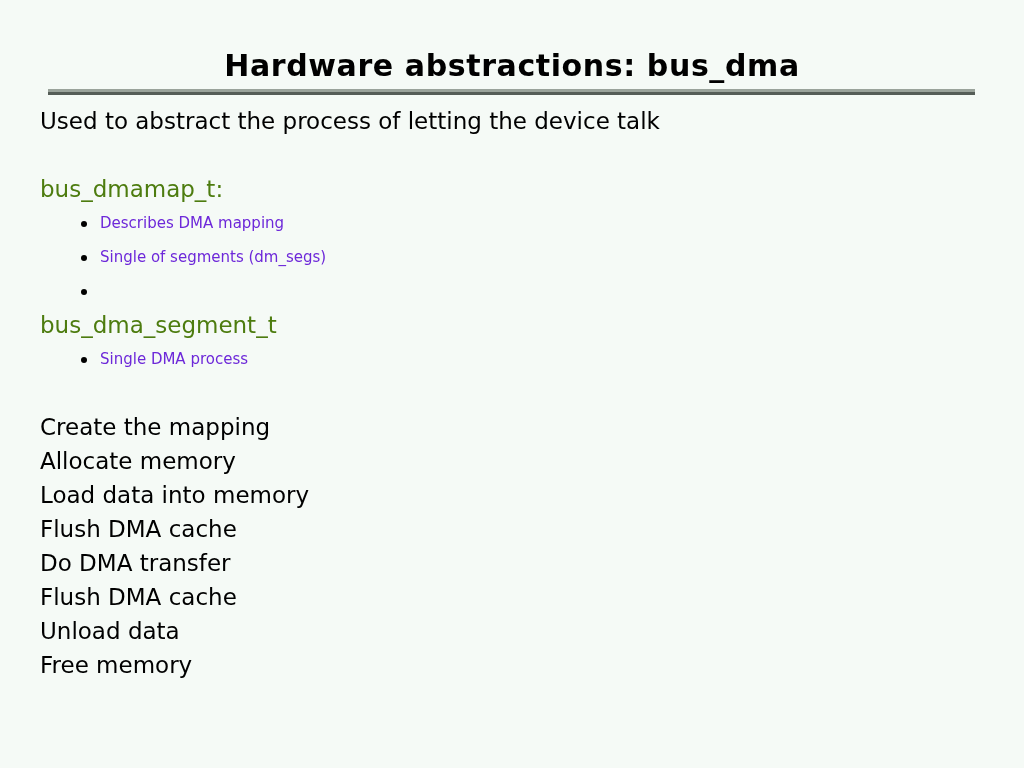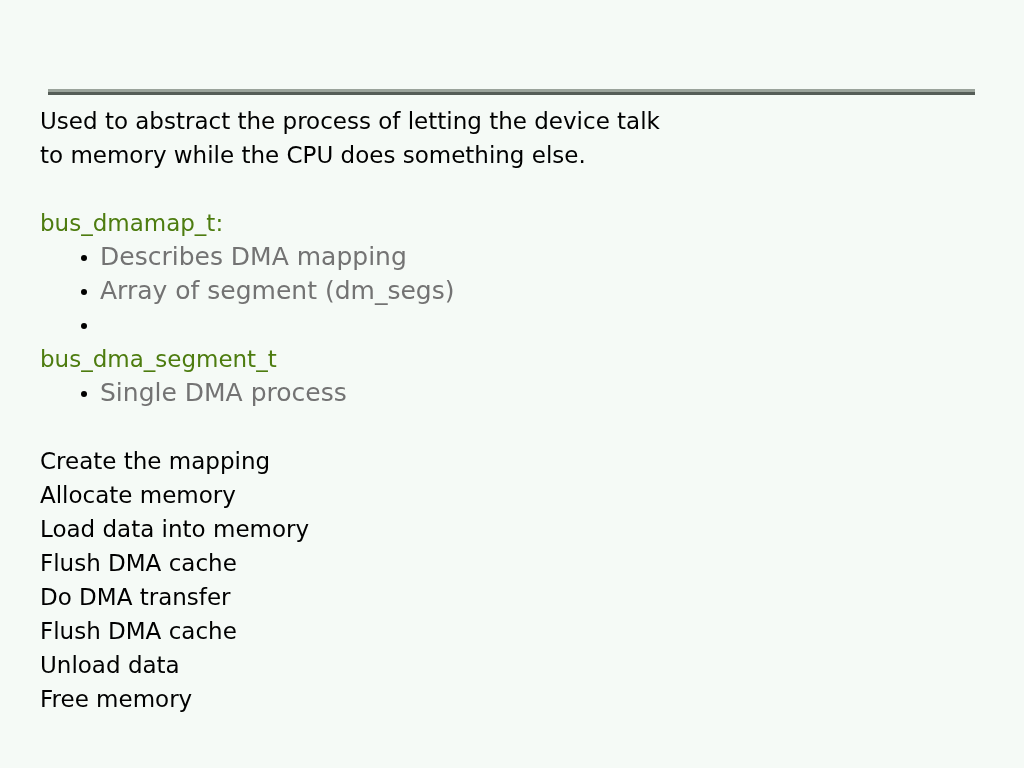--- a/index.html
+++ b/index.html
@@ -77,23 +77,23 @@
   }
 
   .bullet-list {
     list-style: none;
     margin: 0;
     padding: 0;
   }
   .bullet-item {
     position: relative;
     padding-left: 60px;
-    font-size: 25px;
+    font-size: 15px;
     line-height: 34px;
-    color: #737373;
+    color: #6d28d9;
     white-space: nowrap;
   }
   .bullet-dot {
     position: absolute;
     left: 41px;
     top: 15px;
     width: 6px;
     height: 6px;
     border-radius: 50%;
     background: #000000;
@@ -108,43 +108,43 @@
     line-height: 34px;
     color: #000000;
     white-space: nowrap;
   }
 </style>
 </head>
 <body>
 
 <div class="slide">
 
+  <div class="slide-title">Hardware abstractions: bus_dma</div>
 
   <div class="title-rule">
     <div class="rule-light"></div>
     <div class="rule-dark"></div>
   </div>
 
   <div class="body-area">
 
     <div class="para">Used to abstract the process of letting the device talk</div>
-    <div class="para">to memory while the CPU does something else.</div>
 
     <div class="spacer-line"></div>
 
     <div class="section">
       <div class="section-head">bus_dmamap_t:</div>
       <ul class="bullet-list">
         <li class="bullet-item">
           <span class="bullet-dot"></span>
           <span>Describes DMA mapping</span>
         </li>
         <li class="bullet-item">
           <span class="bullet-dot"></span>
-          <span>Array of segment (dm_segs)</span>
+          <span>Single of segments (dm_segs)</span>
         </li>
         <li class="bullet-item">
           <span class="bullet-dot"></span>
         </li>
       </ul>
     </div>
 
     <div class="spacer-line"></div>
 
     <div class="section">

